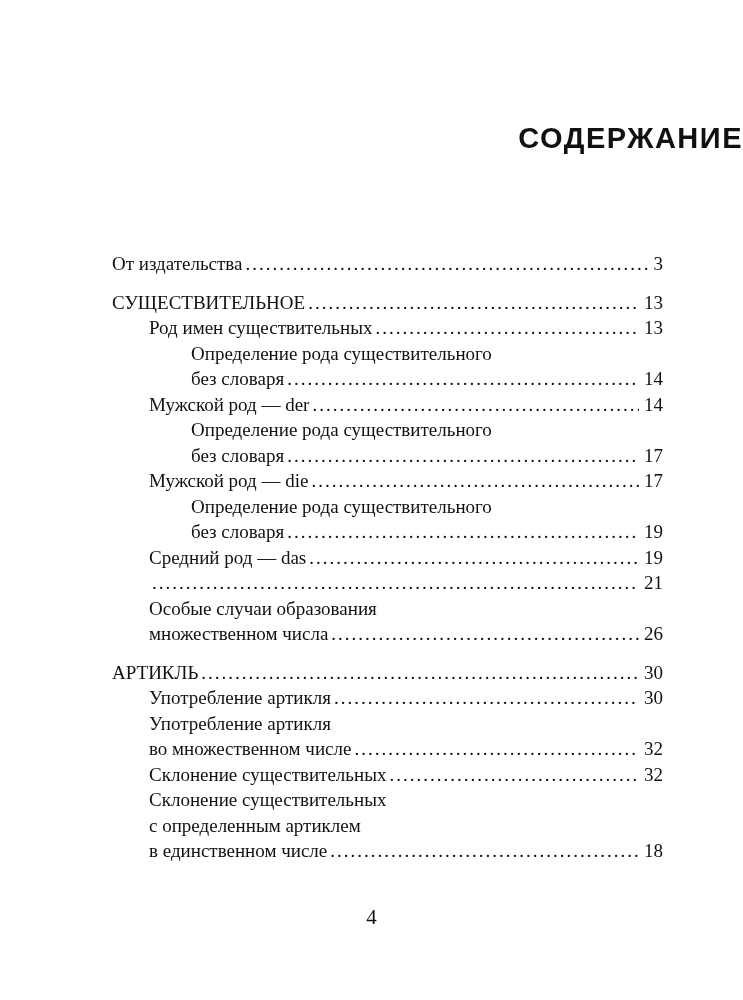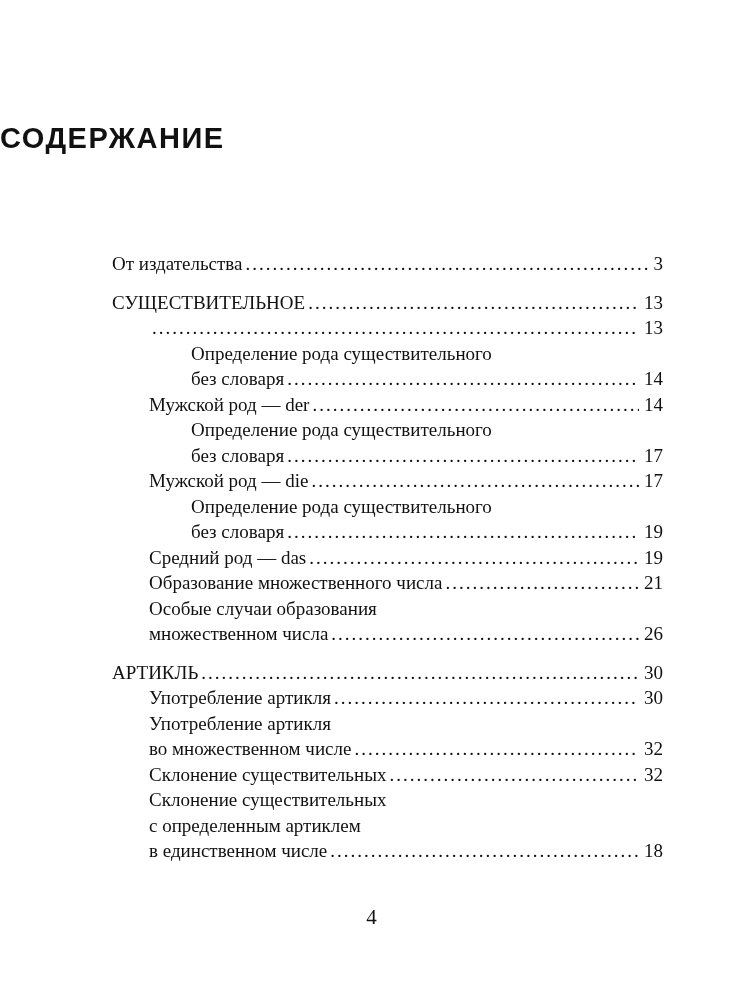--- a/index.html
+++ b/index.html
@@ -5,21 +5,21 @@
   html,body{margin:0;padding:0}
   body{
     width:743px;height:1000px;background:#ffffff;
     font-family:"Liberation Serif",serif;color:#111;
     -webkit-font-smoothing:antialiased;
   }
   .page{position:relative;width:743px;height:1000px;overflow:hidden;background:#fff}
   .title{
     font-family:"Liberation Sans",sans-serif;
     font-weight:bold;font-size:29px;letter-spacing:1.5px;
-    text-align:left;margin:0;padding-top:122px;
+    text-align:right;margin:0;padding-top:122px;
   }
   .toc{
     padding:96px 80px 0 112px;
     font-size:19px;
   }
   .entry{margin:0}
   .entry.gap{margin-top:13px}
   .entry.indent-1{padding-left:37px}
   .entry.indent-2{padding-left:79px}
   .line{display:flex;align-items:flex-end;line-height:25.5px}
@@ -49,20 +49,21 @@
       </div>
       <div class="entry indent-0 gap">
         <div class="line">
           <span class="lbl">СУЩЕСТВИТЕЛЬНОЕ</span>
           <span class="dots">............................................................................................................................................</span>
           <span class="pg">13</span>
         </div>
       </div>
       <div class="entry indent-1">
         <div class="line">
+          <span class="lbl">Род имен существительных</span>
           <span class="dots">............................................................................................................................................</span>
           <span class="pg">13</span>
         </div>
       </div>
       <div class="entry indent-2">
         <div class="line">
           <span class="lbl">Определение рода существительного</span>
         </div>
         <div class="line">
           <span class="lbl">без словаря</span>
@@ -106,21 +107,20 @@
       </div>
       <div class="entry indent-1">
         <div class="line">
           <span class="lbl">Средний род — das</span>
           <span class="dots">............................................................................................................................................</span>
           <span class="pg">19</span>
         </div>
       </div>
       <div class="entry indent-1">
         <div class="line">
-          <span class="lbl">Образование множественного числа</span>
           <span class="dots">............................................................................................................................................</span>
           <span class="pg">21</span>
         </div>
       </div>
       <div class="entry indent-1">
         <div class="line">
           <span class="lbl">Особые случаи образования</span>
         </div>
         <div class="line">
           <span class="lbl">множественном числа</span>

